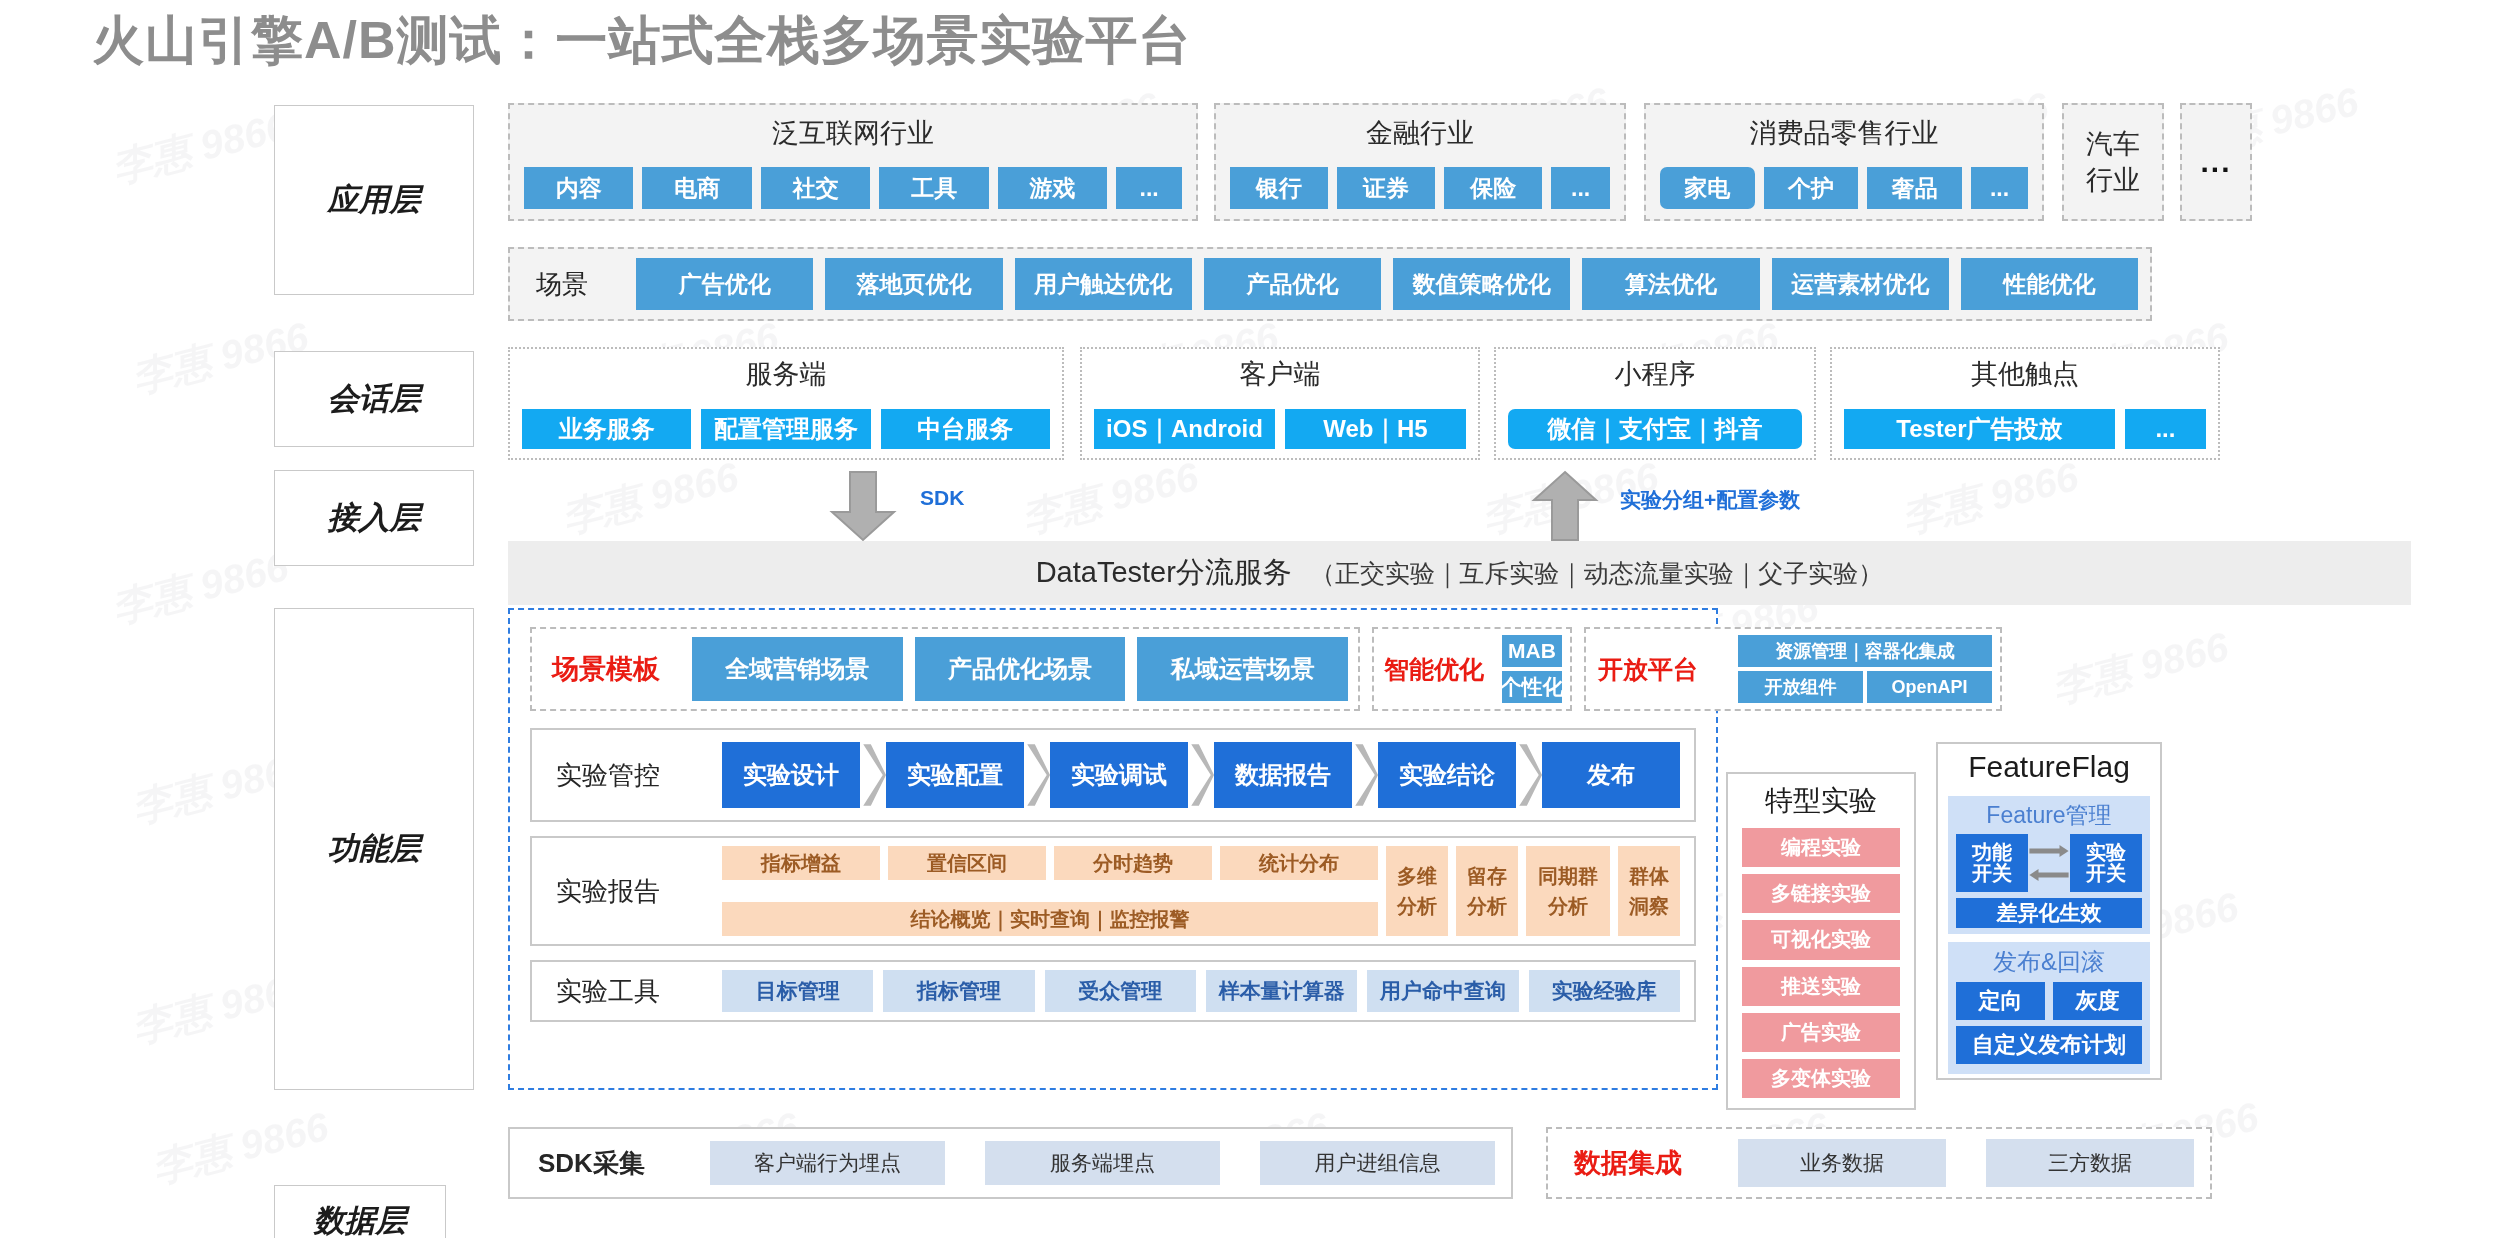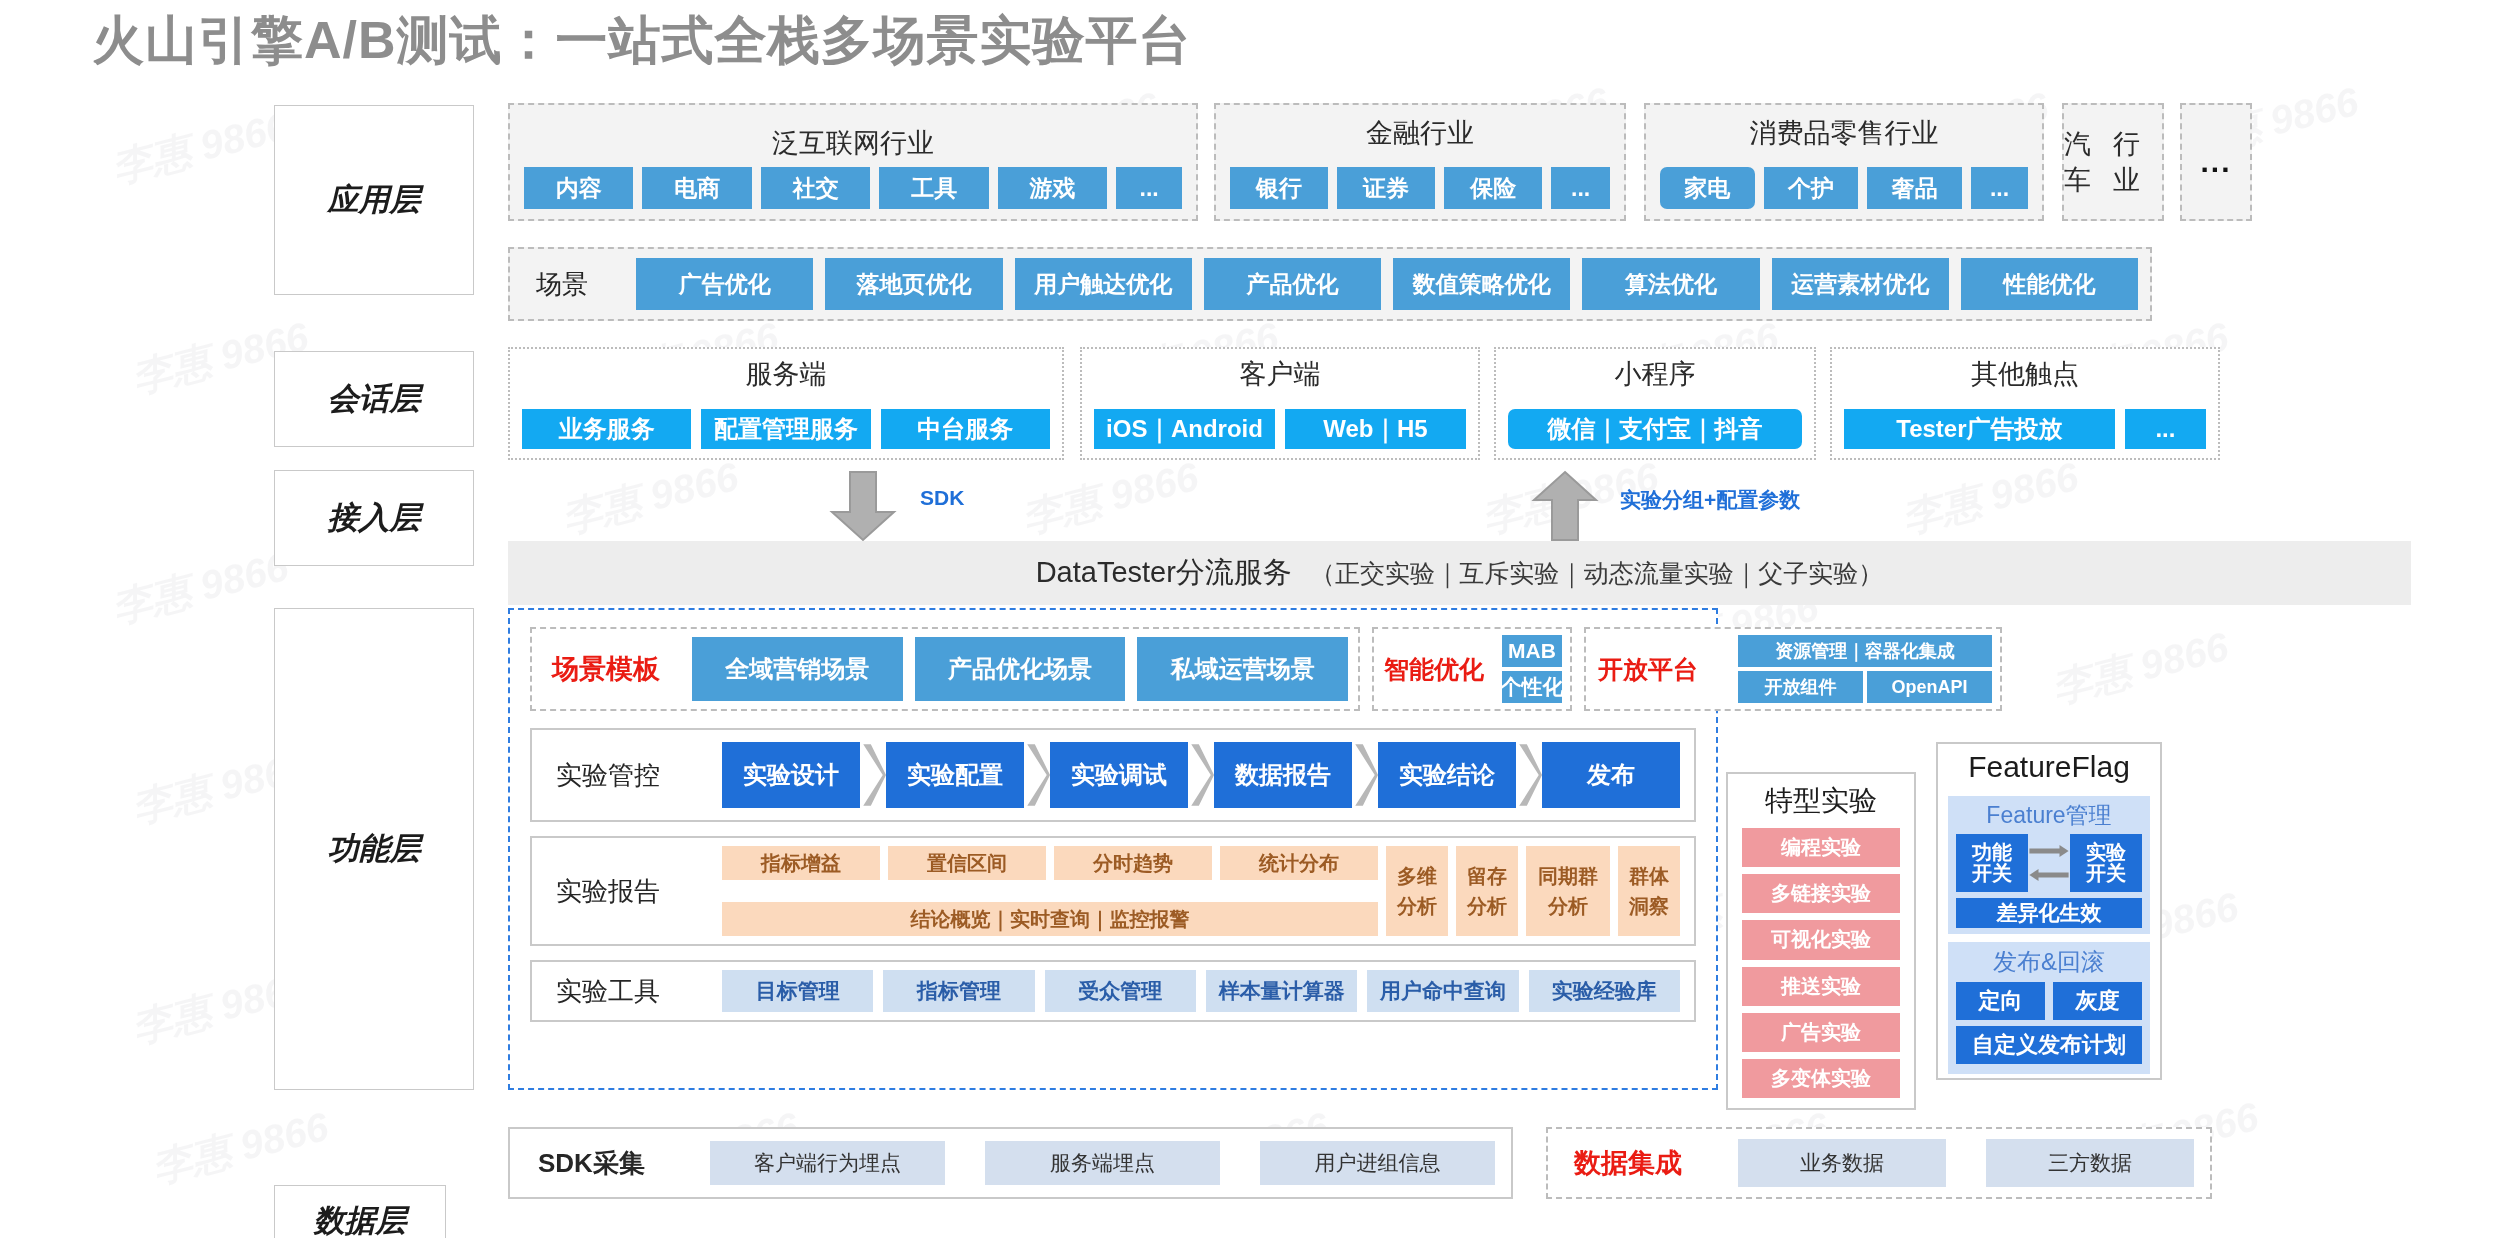--- a/index.html
+++ b/index.html
@@ -96,21 +96,21 @@
 
 <div class="canvas" id="canvas">
 
   <div class="layer-label" style="left:274px;top:105px;width:200px;height:190px;">应用层</div>
   <div class="layer-label" style="left:274px;top:351px;width:200px;height:96px;">会话层</div>
   <div class="layer-label" style="left:274px;top:470px;width:200px;height:96px;">接入层</div>
   <div class="layer-label" style="left:274px;top:608px;width:200px;height:482px;">功能层</div>
   <div class="layer-label" style="left:274px;top:1185px;width:172px;height:72px;font-family:Liberation Serif, serif;">数据层</div>
 
   <div class="dash-grp" style="left:508px;top:103px;width:690px;height:118px;">
-    <div class="grp-title" style="top:20px;">泛互联网行业</div>
+    <div class="grp-title" style="top:10px;">泛互联网行业</div>
     <div id="tags-internet" class="tagrow" style="position:absolute;left:14px;right:14px;bottom:10px;display:flex;gap:9px;">
         <div class="chip blue" style="flex: 1 1 0%; height: 42px;">内容</div>
         <div class="chip blue" style="flex: 1 1 0%; height: 42px;">电商</div>
         <div class="chip blue" style="flex: 1 1 0%; height: 42px;">社交</div>
         <div class="chip blue" style="flex: 1 1 0%; height: 42px;">工具</div>
         <div class="chip blue" style="flex: 1 1 0%; height: 42px;">游戏</div>
         <div class="chip blue" style="flex: 0.6 1 0%; height: 42px;">...</div>
       </div>
   </div>
 
@@ -127,21 +127,21 @@
   <div class="dash-grp" style="left:1644px;top:103px;width:400px;height:118px;">
     <div class="grp-title" style="top:10px;">消费品零售行业</div>
     <div id="tags-retail" style="position:absolute;left:14px;right:14px;bottom:10px;display:flex;gap:9px;">
         <div class="chip blue" style="flex: 1 1 0%; height: 42px; border-radius: 7px;">家电</div>
         <div class="chip blue" style="flex: 1 1 0%; height: 42px;">个护</div>
         <div class="chip blue" style="flex: 1 1 0%; height: 42px;">奢品</div>
         <div class="chip blue" style="flex: 0.6 1 0%; height: 42px;">...</div>
       </div>
   </div>
 
-  <div class="dash-grp" style="left:2062px;top:103px;width:102px;height:118px;display:flex;align-items:center;justify-content:center;">
+  <div class="dash-grp" style="left:2062px;top:103px;width:102px;height:118px;display:flex;flex-direction:column;align-items:center;justify-content:center;">
     <div style="font-size:27px;color:#2b2b2b;line-height:1.35;">汽车</div>
     <div style="font-size:27px;color:#2b2b2b;line-height:1.35;">行业</div>
   </div>
 
   <div class="dash-grp" style="left:2180px;top:103px;width:72px;height:118px;display:flex;align-items:center;justify-content:center;font-size:30px;font-weight:700;color:#111;letter-spacing:2px;">...</div>
 
   <div class="dash-grp" style="left:508px;top:247px;width:1644px;height:74px;background:#f3f3f3;">
     <div class="row-label" style="left:26px;top:0;height:100%;font-size:26px;">场景</div>
     <div id="scene-chips" style="position:absolute;left:126px;right:12px;top:9px;bottom:9px;display:flex;gap:12px;">
         <div class="chip blue" style="flex: 1 1 0%;">广告优化</div>

